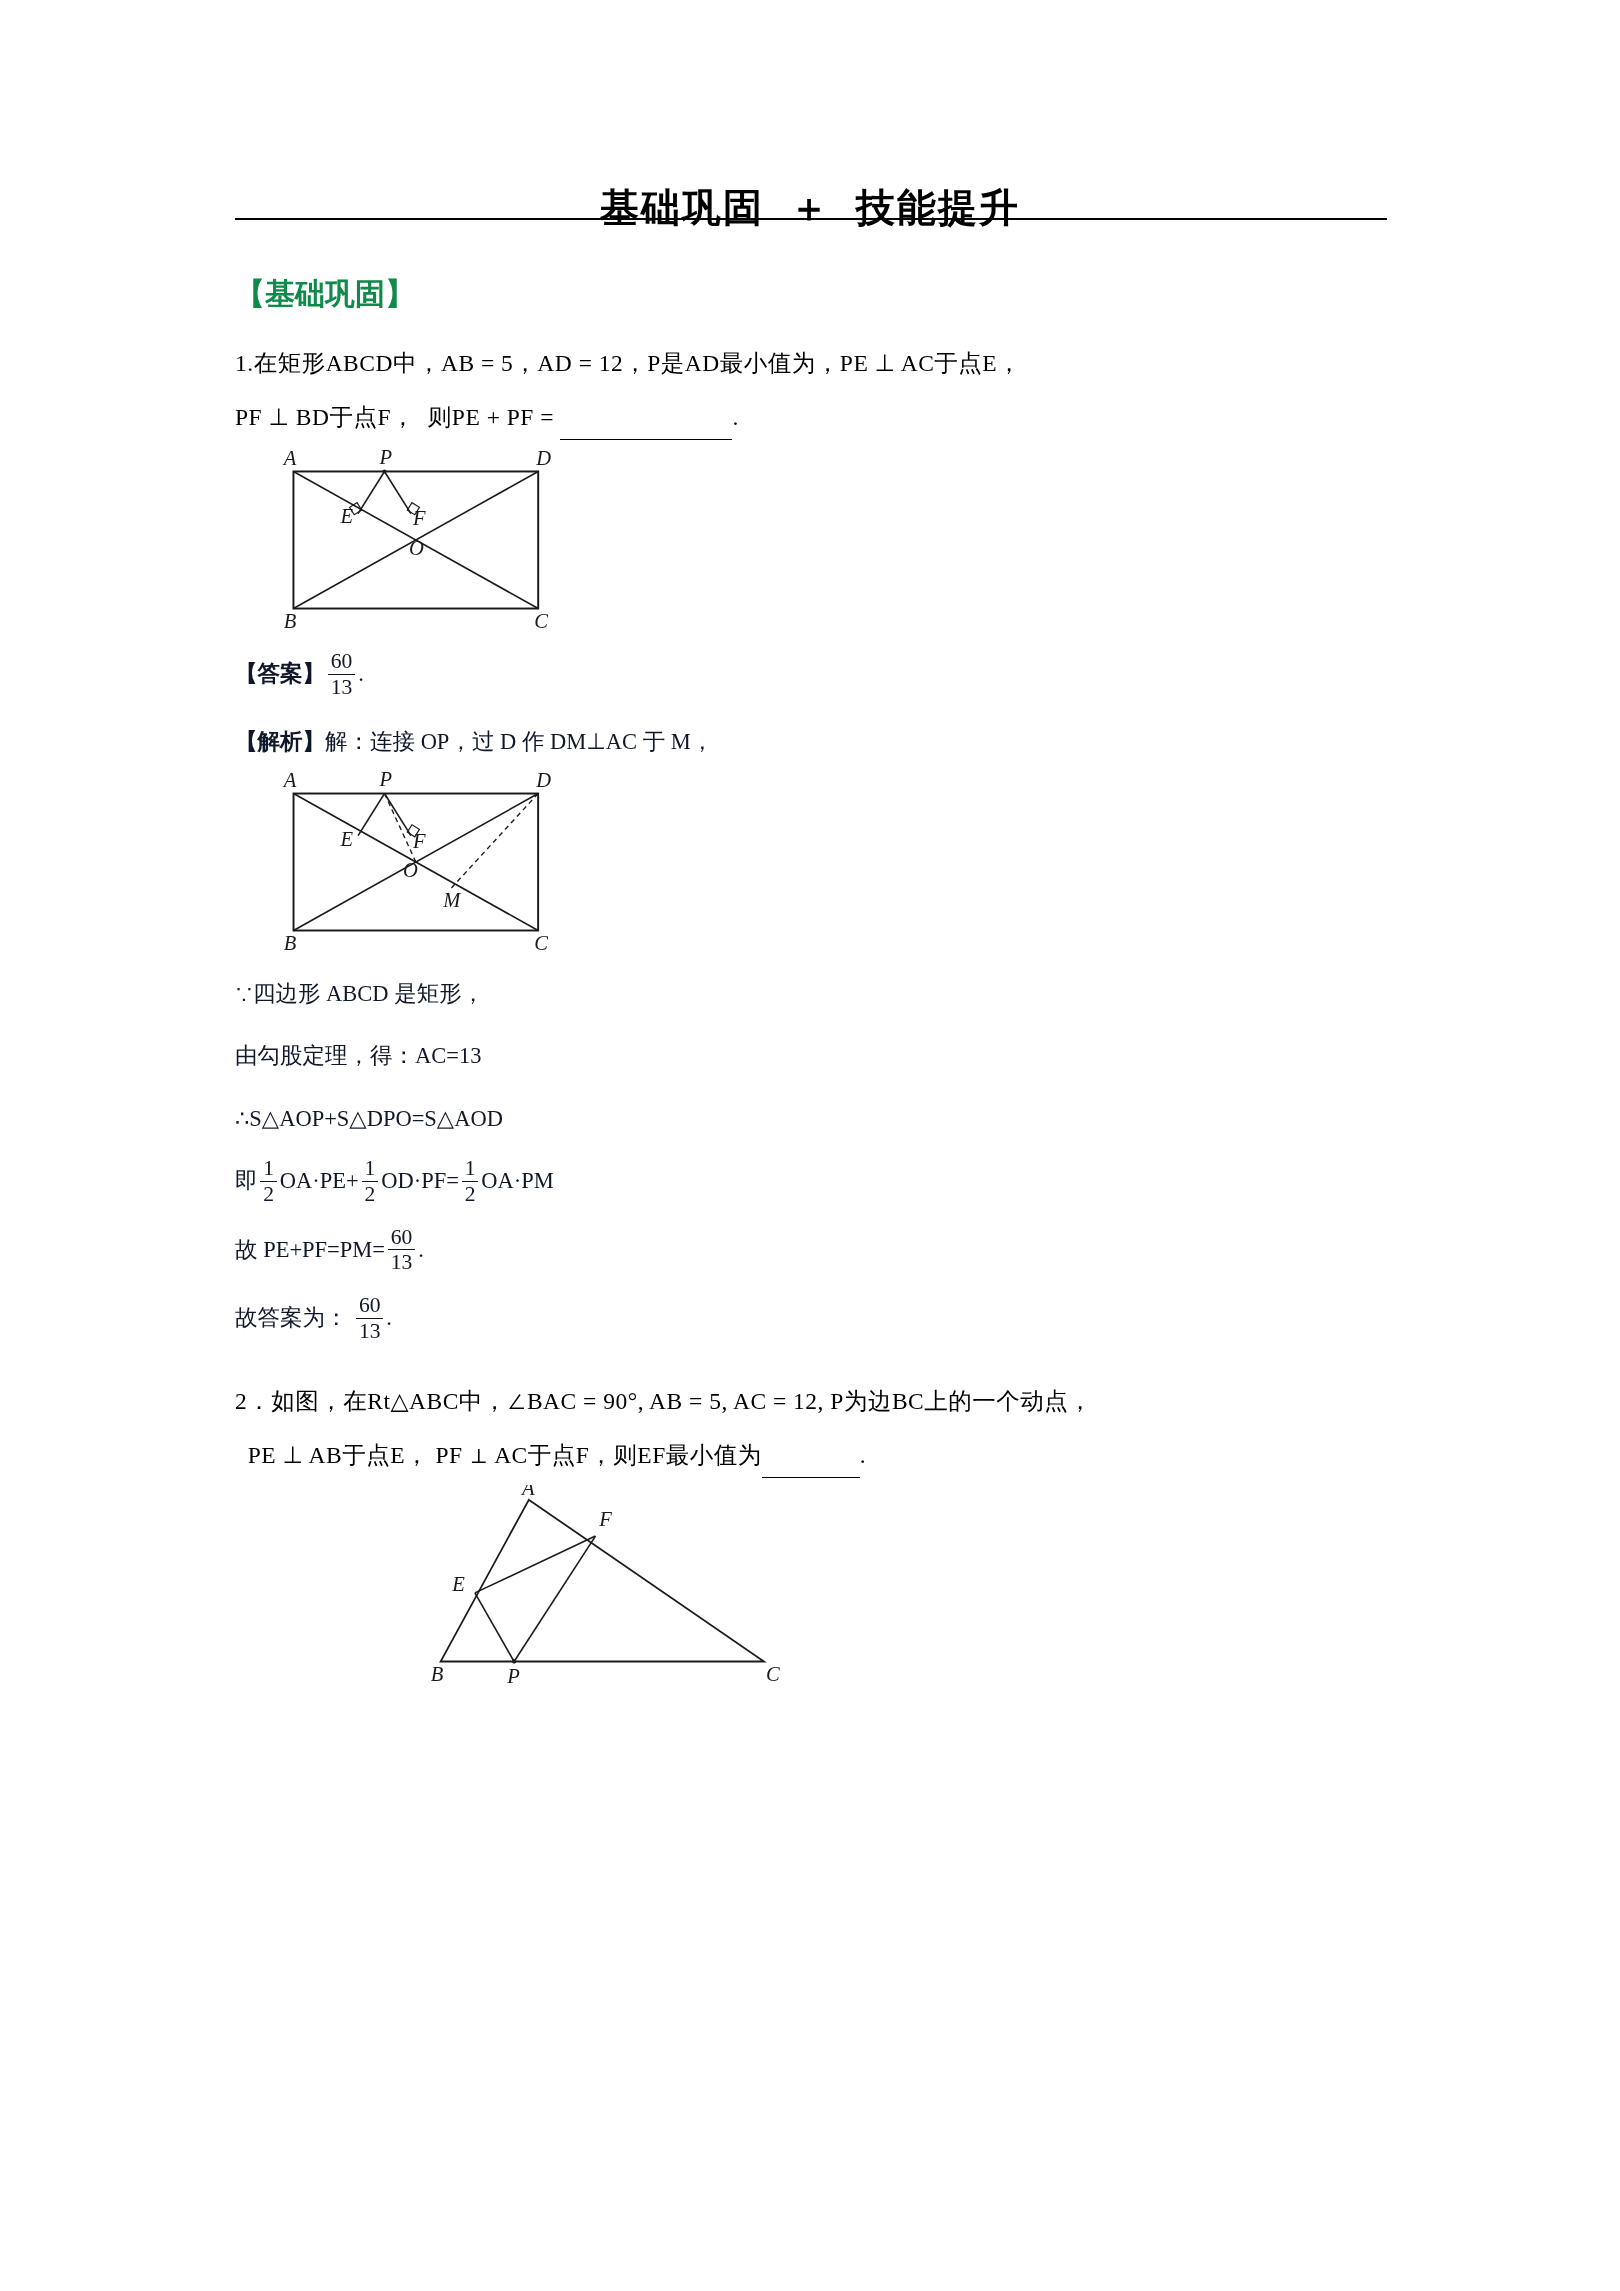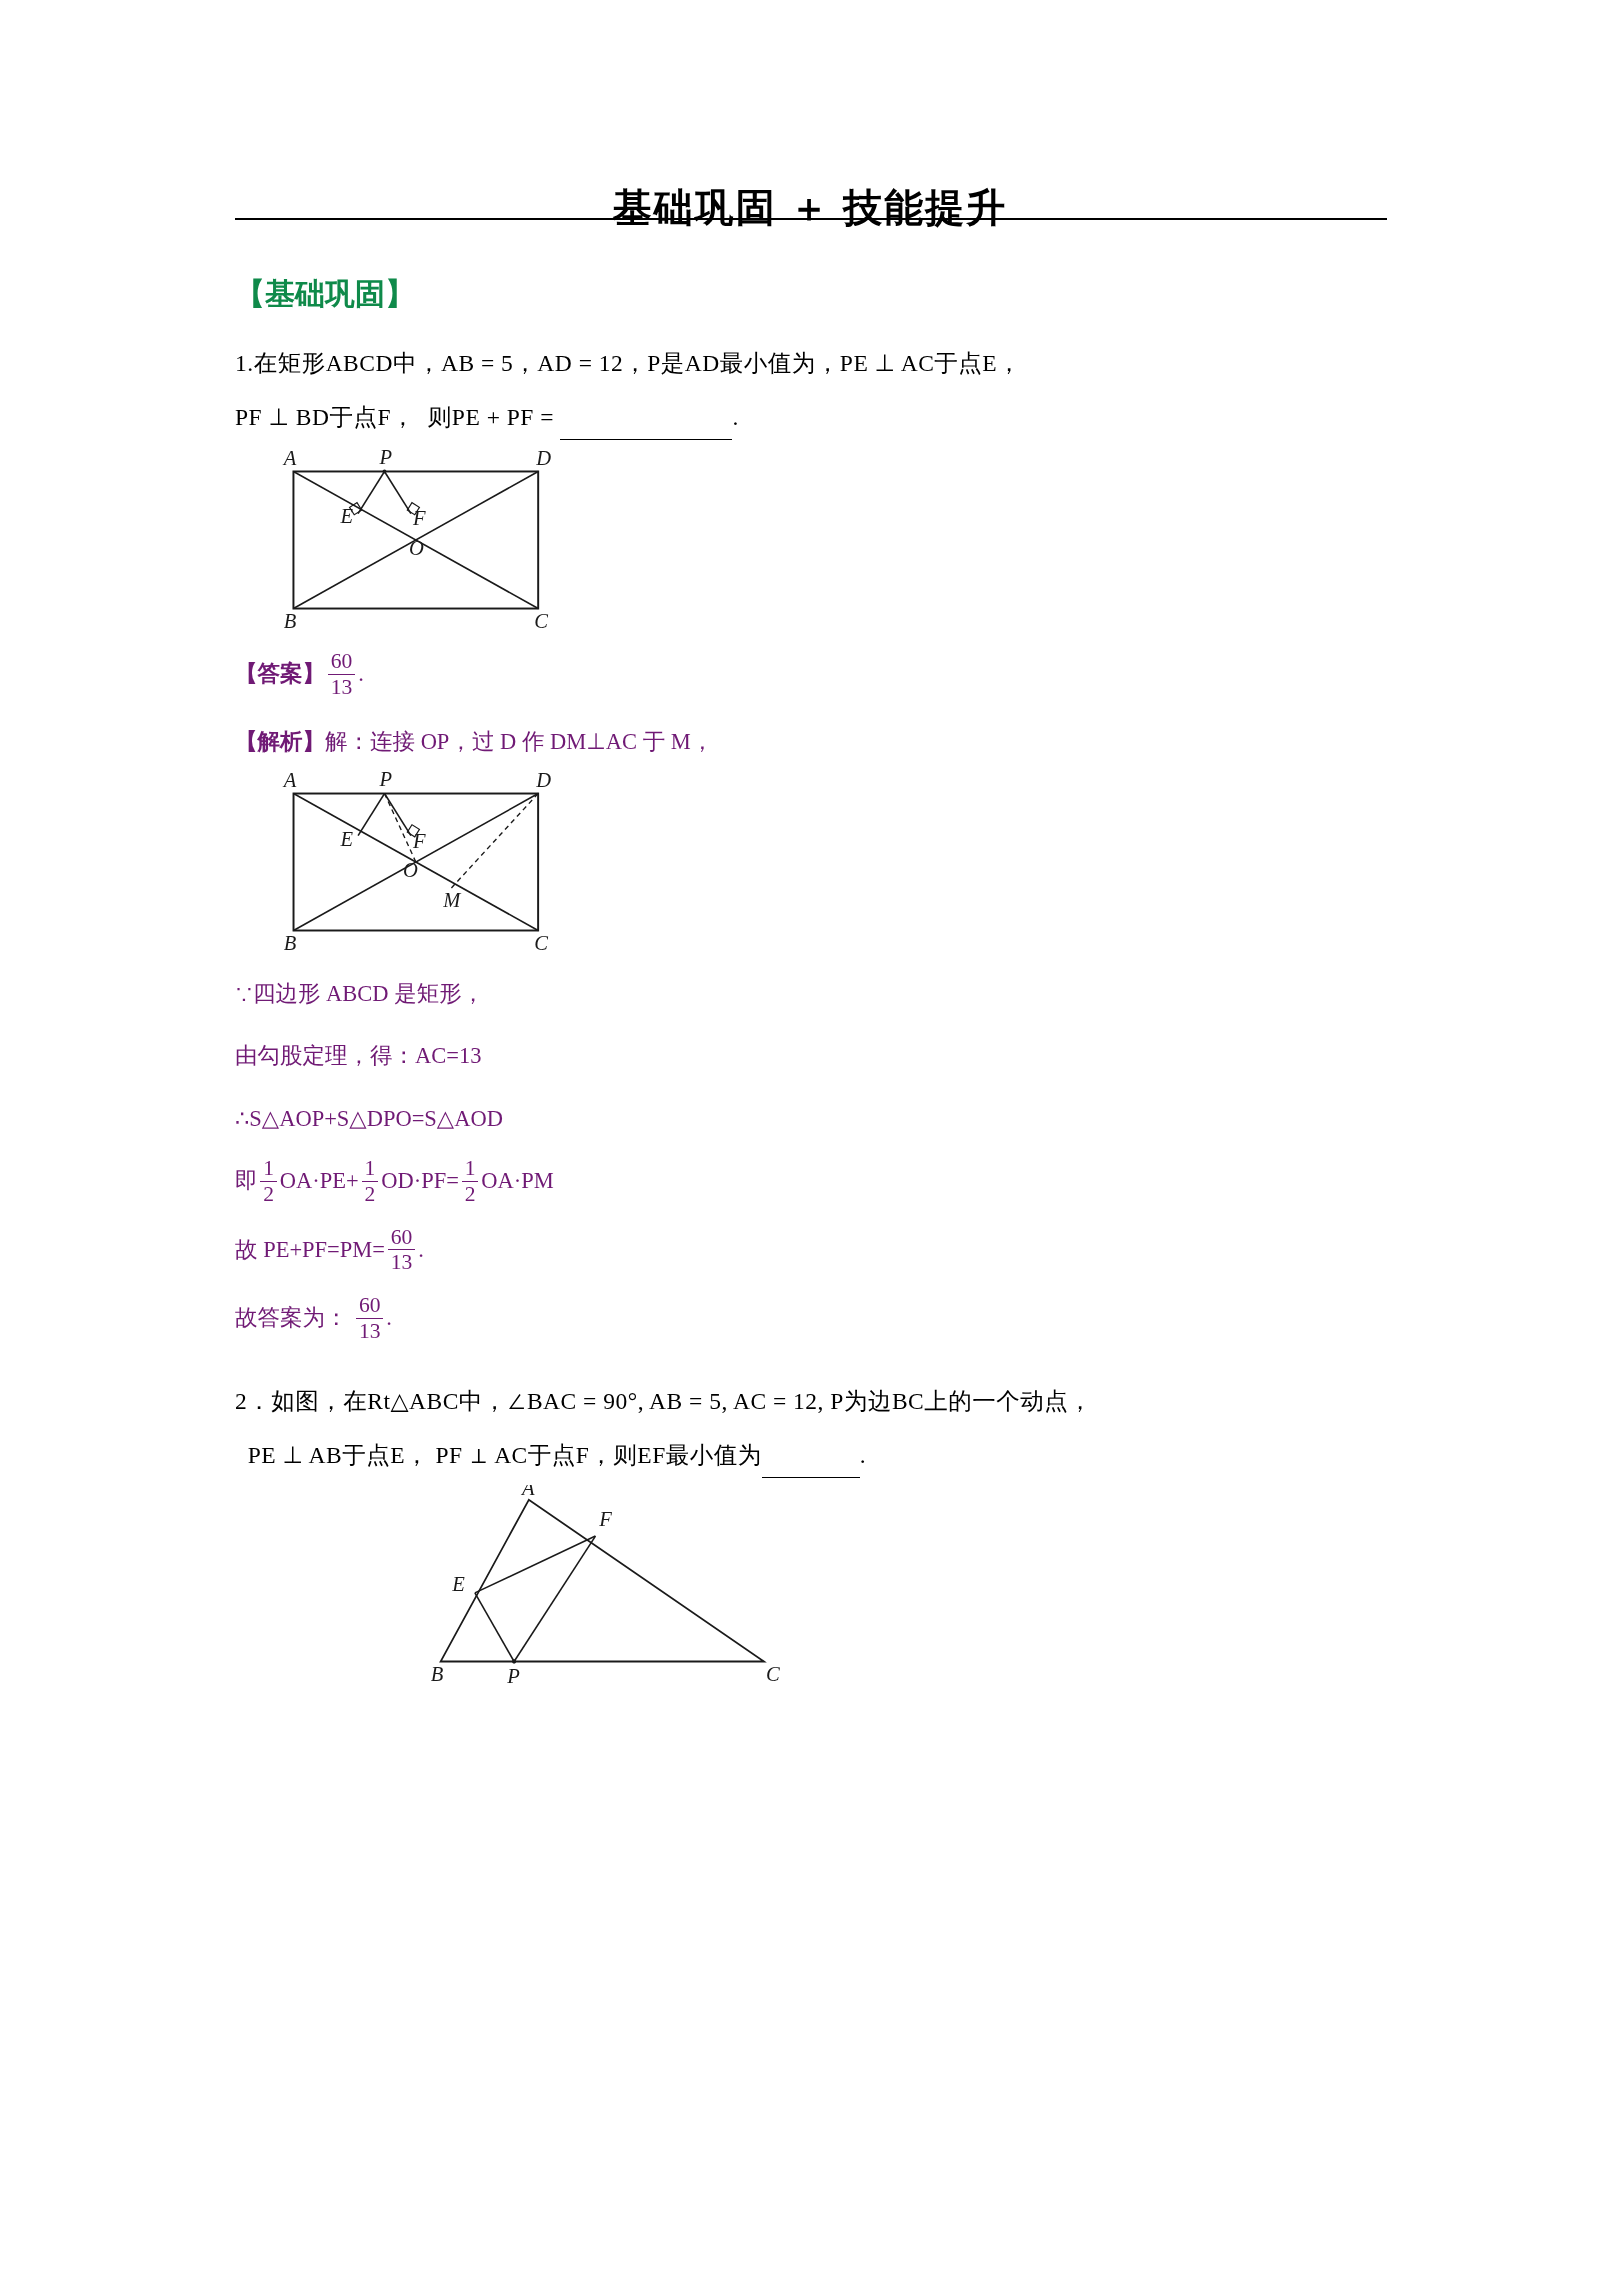--- a/index.html
+++ b/index.html
@@ -28,21 +28,21 @@
     width: 1152px;
     height: 0;
     border-top: 2.9px solid #000;
   }
   .title {
     margin-top: 181px;
     text-align: center;
     font-size: 39px;
     font-weight: bold;
     letter-spacing: 2px;
-    font-family: Liberation Sans, sans-serif;
+    font-family: Liberation Mono, monospace;
   }
   .section-label {
     margin-top: 39px;
     text-align: left;
     font-size: 30px;
     font-weight: bold;
     color: #0f8a4a;
     font-family: "DejaVu Sans", sans-serif;
   }
   .q-line {
@@ -63,21 +63,21 @@
     height: 21.6px;
   }
   .blank-short {
     display: inline-block;
     border-bottom: 1.5px solid #000;
     width: 98px;
     vertical-align: bottom;
     height: 21.6px;
   }
   .ans {
-    color: #701a75;
+    color: #0f172a;
     font-size: 22.5px;
     line-height: 2.0;
     margin-top: 17.6px;
   }
   .ans .lbl { font-weight: bold; }
   .frac {
     display: inline-block;
     vertical-align: middle;
     text-align: center;
     font-size: 21.6px;

